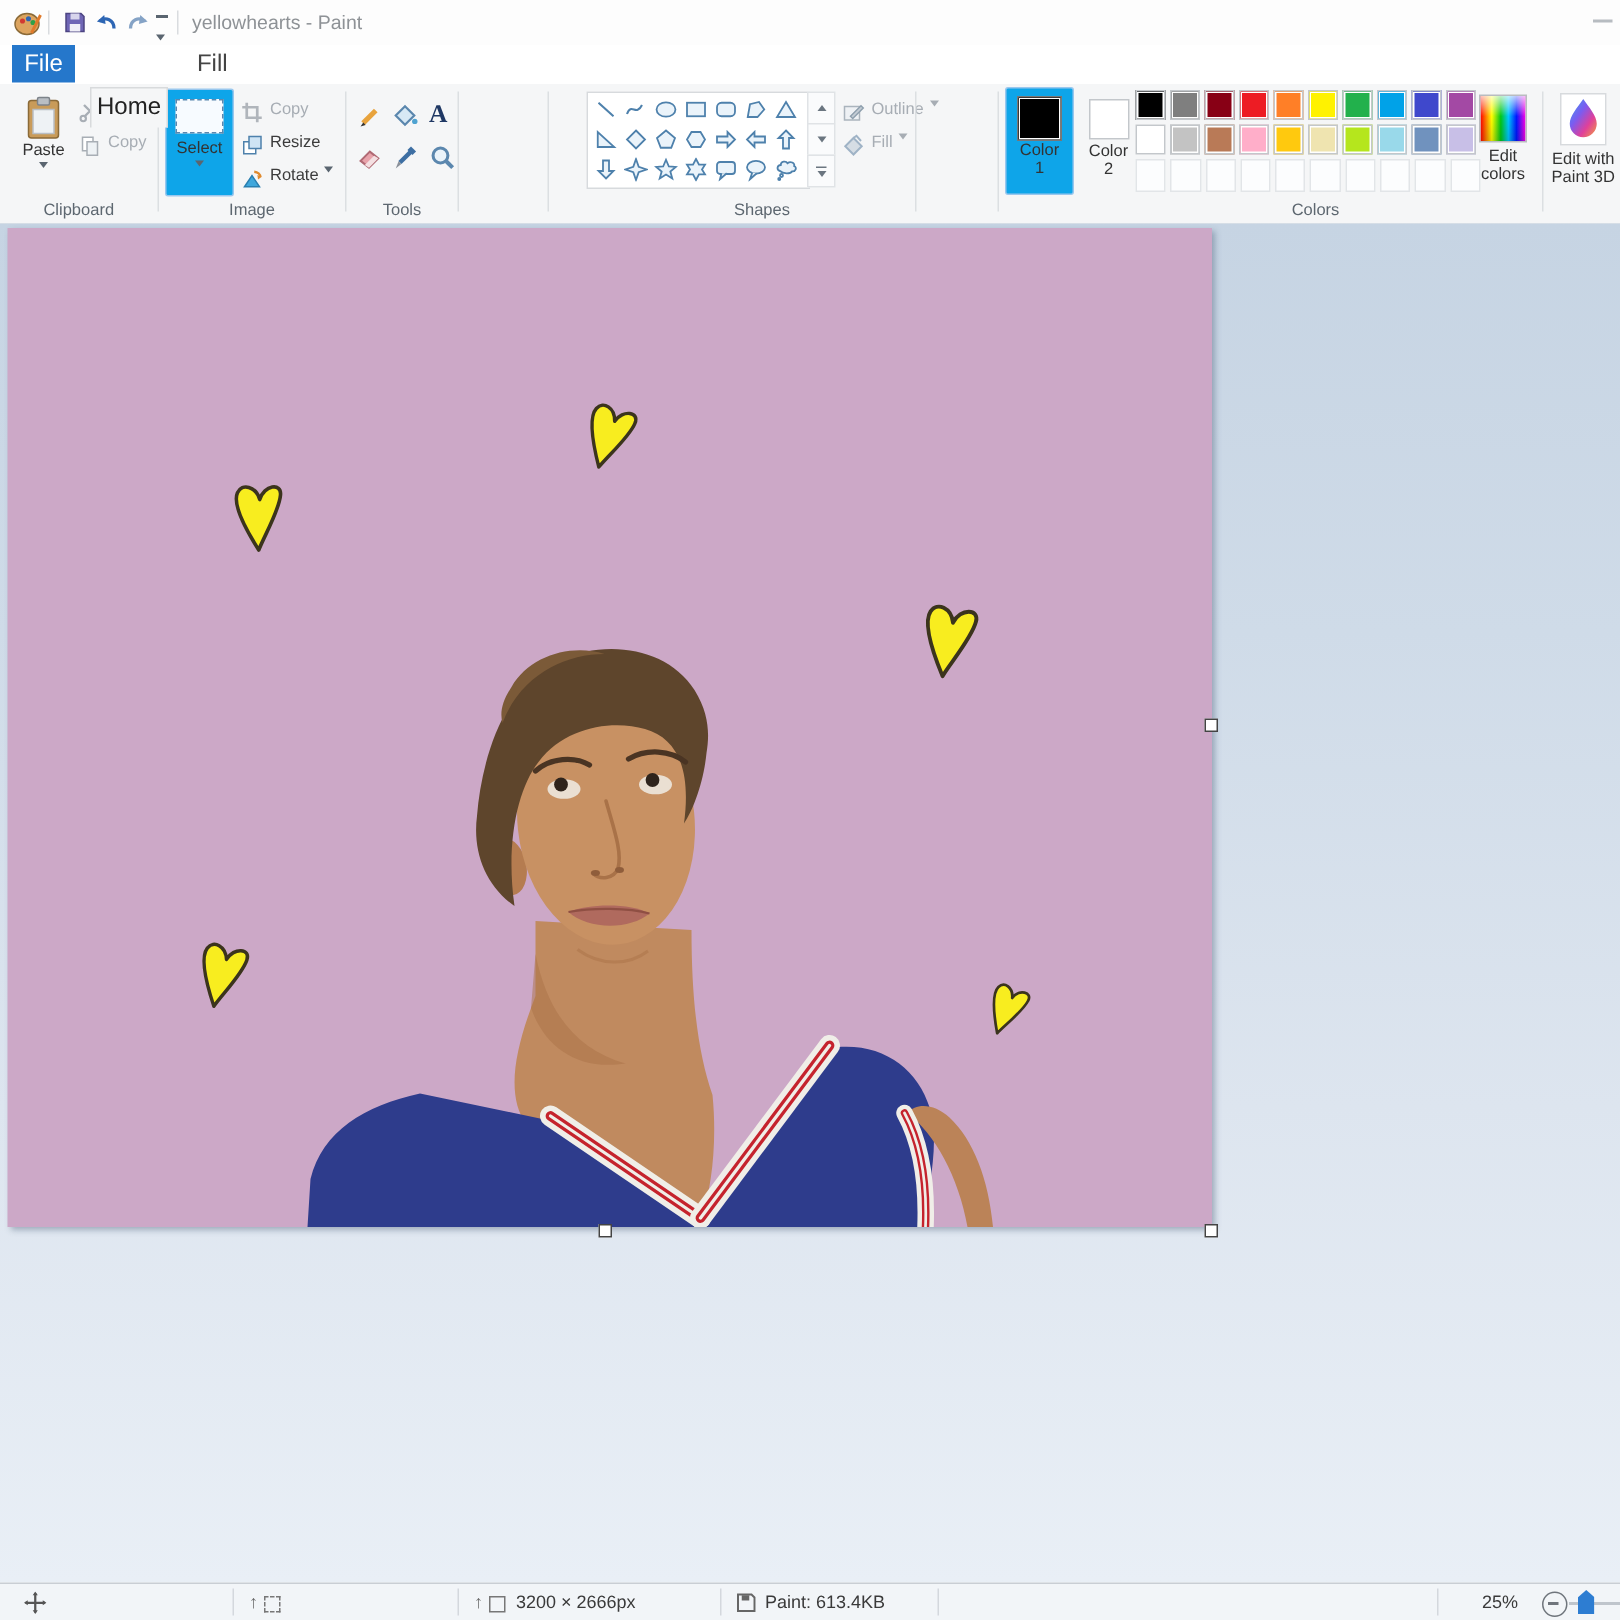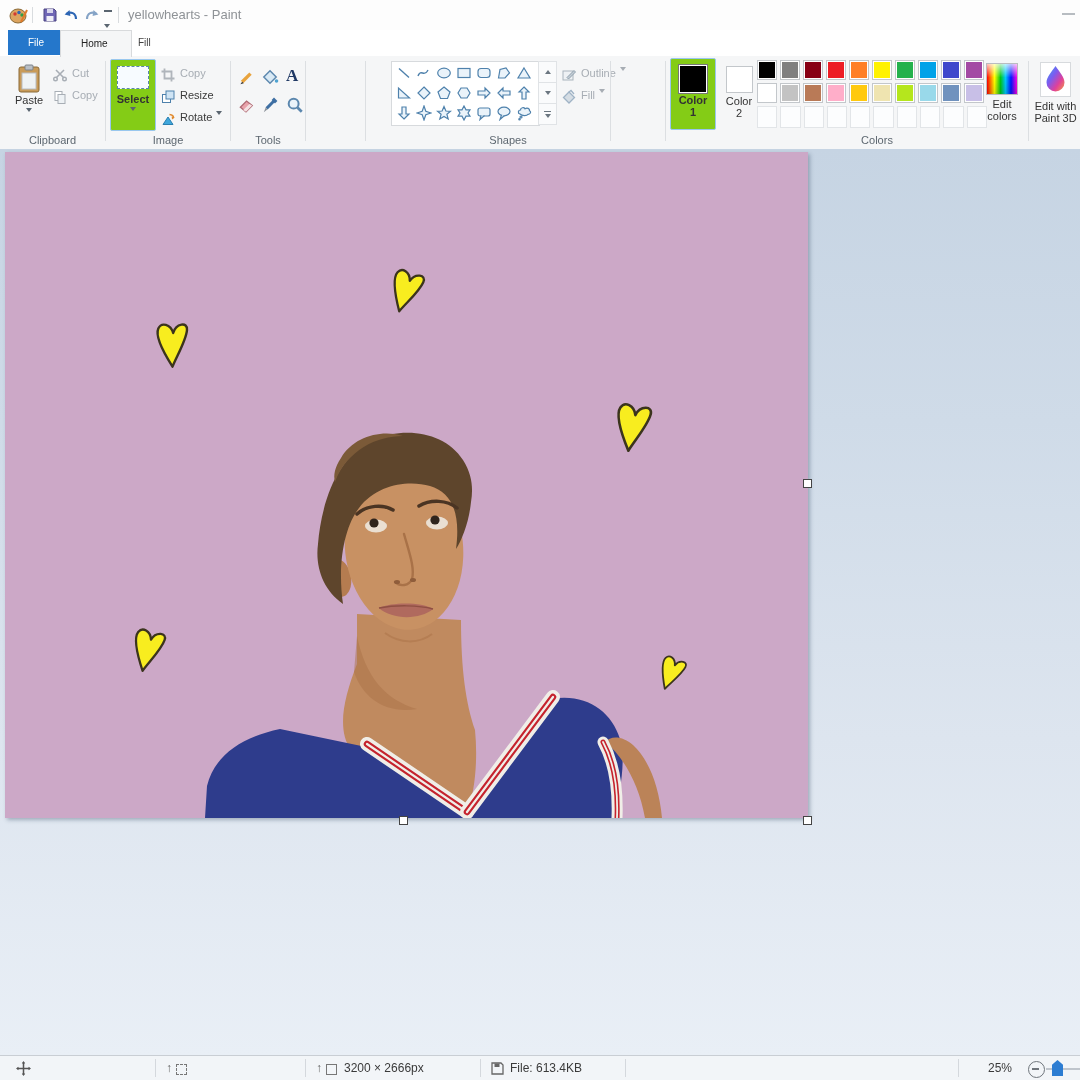--- a/index.html
+++ b/index.html
@@ -7,31 +7,31 @@
        font-family:"Liberation Sans",sans-serif;color:#333;
        -webkit-font-smoothing:antialiased;}
   .abs{position:absolute;}
   
   #titlebar{left:0;top:0;width:1080px;height:30px;background:#fdfdfd;}
   .qat-sep{position:absolute;top:7px;width:1px;height:16px;background:#d9dcdf;}
   #window-title{position:absolute;left:128px;top:7px;font-size:13px;color:#8e9296;}
   #min-glyph{position:absolute;left:1062px;top:13px;width:13px;height:2px;background:#b7bcc1;}
   
   #tabrow{left:0;top:30px;width:1080px;height:26px;background:#ffffff;border-bottom:1px solid #d8dadc;}
-  .tab{position:absolute;top:0;height:25px;line-height:25px;text-align:left;font-size:10px;padding-left:20px;}
+  .tab{position:absolute;top:0;height:25px;line-height:25px;text-align:center;font-size:16px;}
   #tab-file{left:8px;width:42px;background:#2577cb;color:#fff;}
-  #tab-home{left:60px;width:50px;background:#f5f6f7;color:#222;border:1px solid #d8dadc;border-bottom:none;height:26px;z-index:2;}
+  #tab-home{left:60px;width:50px;background:#f5f6f7;color:#222;border:1px solid #d8dadc;border-bottom:none;height:26px;z-index:2;margin-top:28px;}
   #tab-view{left:118px;width:47px;color:#444;}
   
   #ribbon{left:0;top:56px;width:1080px;height:93px;background:#f5f6f7;border-bottom:1px solid #d5d8db;}
   .grp{position:absolute;top:0;height:92px;}
   .grp-label{position:absolute;bottom:2px;left:0;width:100%;text-align:center;font-size:11px;color:#5d6770;}
   .vsep{position:absolute;top:5px;height:80px;width:1px;background:#dcdfe2;}
   .bigbtn{position:absolute;display:flex;flex-direction:column;align-items:center;font-size:11px;color:#333;border:1px solid transparent;border-radius:2px;}
-  .bigbtn.hl{background:#84cc16;border-color:#99c7ee;font-weight:bold;}
+  .bigbtn.hl{background:#0ea5e9;border-color:#99c7ee;}
   .smallbtn{position:absolute;display:flex;gap:4px;font-size:11px;height:20px;color:#3b3b3b;white-space:nowrap;}
   .smallbtn.disabled{color:#a7adb4;}
   .caret{display:inline-block;width:0;height:0;border-left:3.5px solid transparent;border-right:3.5px solid transparent;border-top:4px solid #5a6570;}
   .caret.dis{border-top-color:#a7adb4;}
   .icon16{width:16px;height:16px;display:inline-block;flex:none;}
   
   #shape-panel{position:absolute;left:5px;top:5px;width:147px;height:63px;background:#fff;border:1px solid #d7dadd;}
   #shape-grid{position:absolute;left:2px;top:1px;display:grid;grid-template-columns:repeat(7,20px);grid-auto-rows:20px;}
   .shape-cell{width:20px;height:20px;display:flex;align-items:center;justify-content:center;}
   .sh-scrollcol{position:absolute;left:152px;top:5px;width:17px;height:63px;}
@@ -494,21 +494,21 @@
     <span class="sq abs" style="left:176px;top:8px;width:11px;height:11px;border:1px dashed #777"></span>
     <div class="st-sep" style="left:305px"></div>
     <span class="st-text" style="left:316px;color:#666">↑</span>
     <span class="sq abs" style="left:326px;top:8px;width:11px;height:11px;border:1px solid #777"></span>
     <span class="st-text" style="left:344px">3200 × 2666px</span>
     <div class="st-sep" style="left:480px"></div>
     <svg class="abs" style="left:491px;top:6px" width="13" height="13" viewBox="0 0 13 13">
       <path d="M1 1 H10 L12 3 V12 H1 Z" fill="none" stroke="#666" stroke-width="1.3"></path>
       <rect x="3.5" y="1.5" width="5" height="3.5" fill="#666"></rect>
     </svg>
-    <span class="st-text" style="left:510px">File: 613.4KB</span>
+    <span class="st-text" style="left:510px">Paint: 613.4KB</span>
     <div class="st-sep" style="left:625px"></div>
     <div class="st-sep" style="left:958px"></div>
     <span class="st-text" style="left:988px">25%</span>
     <div id="zoom-minus"></div>
     <div id="zoom-track"></div>
     <div id="zoom-thumb"></div>
   </div>
 </div>
 
 </body></html>

